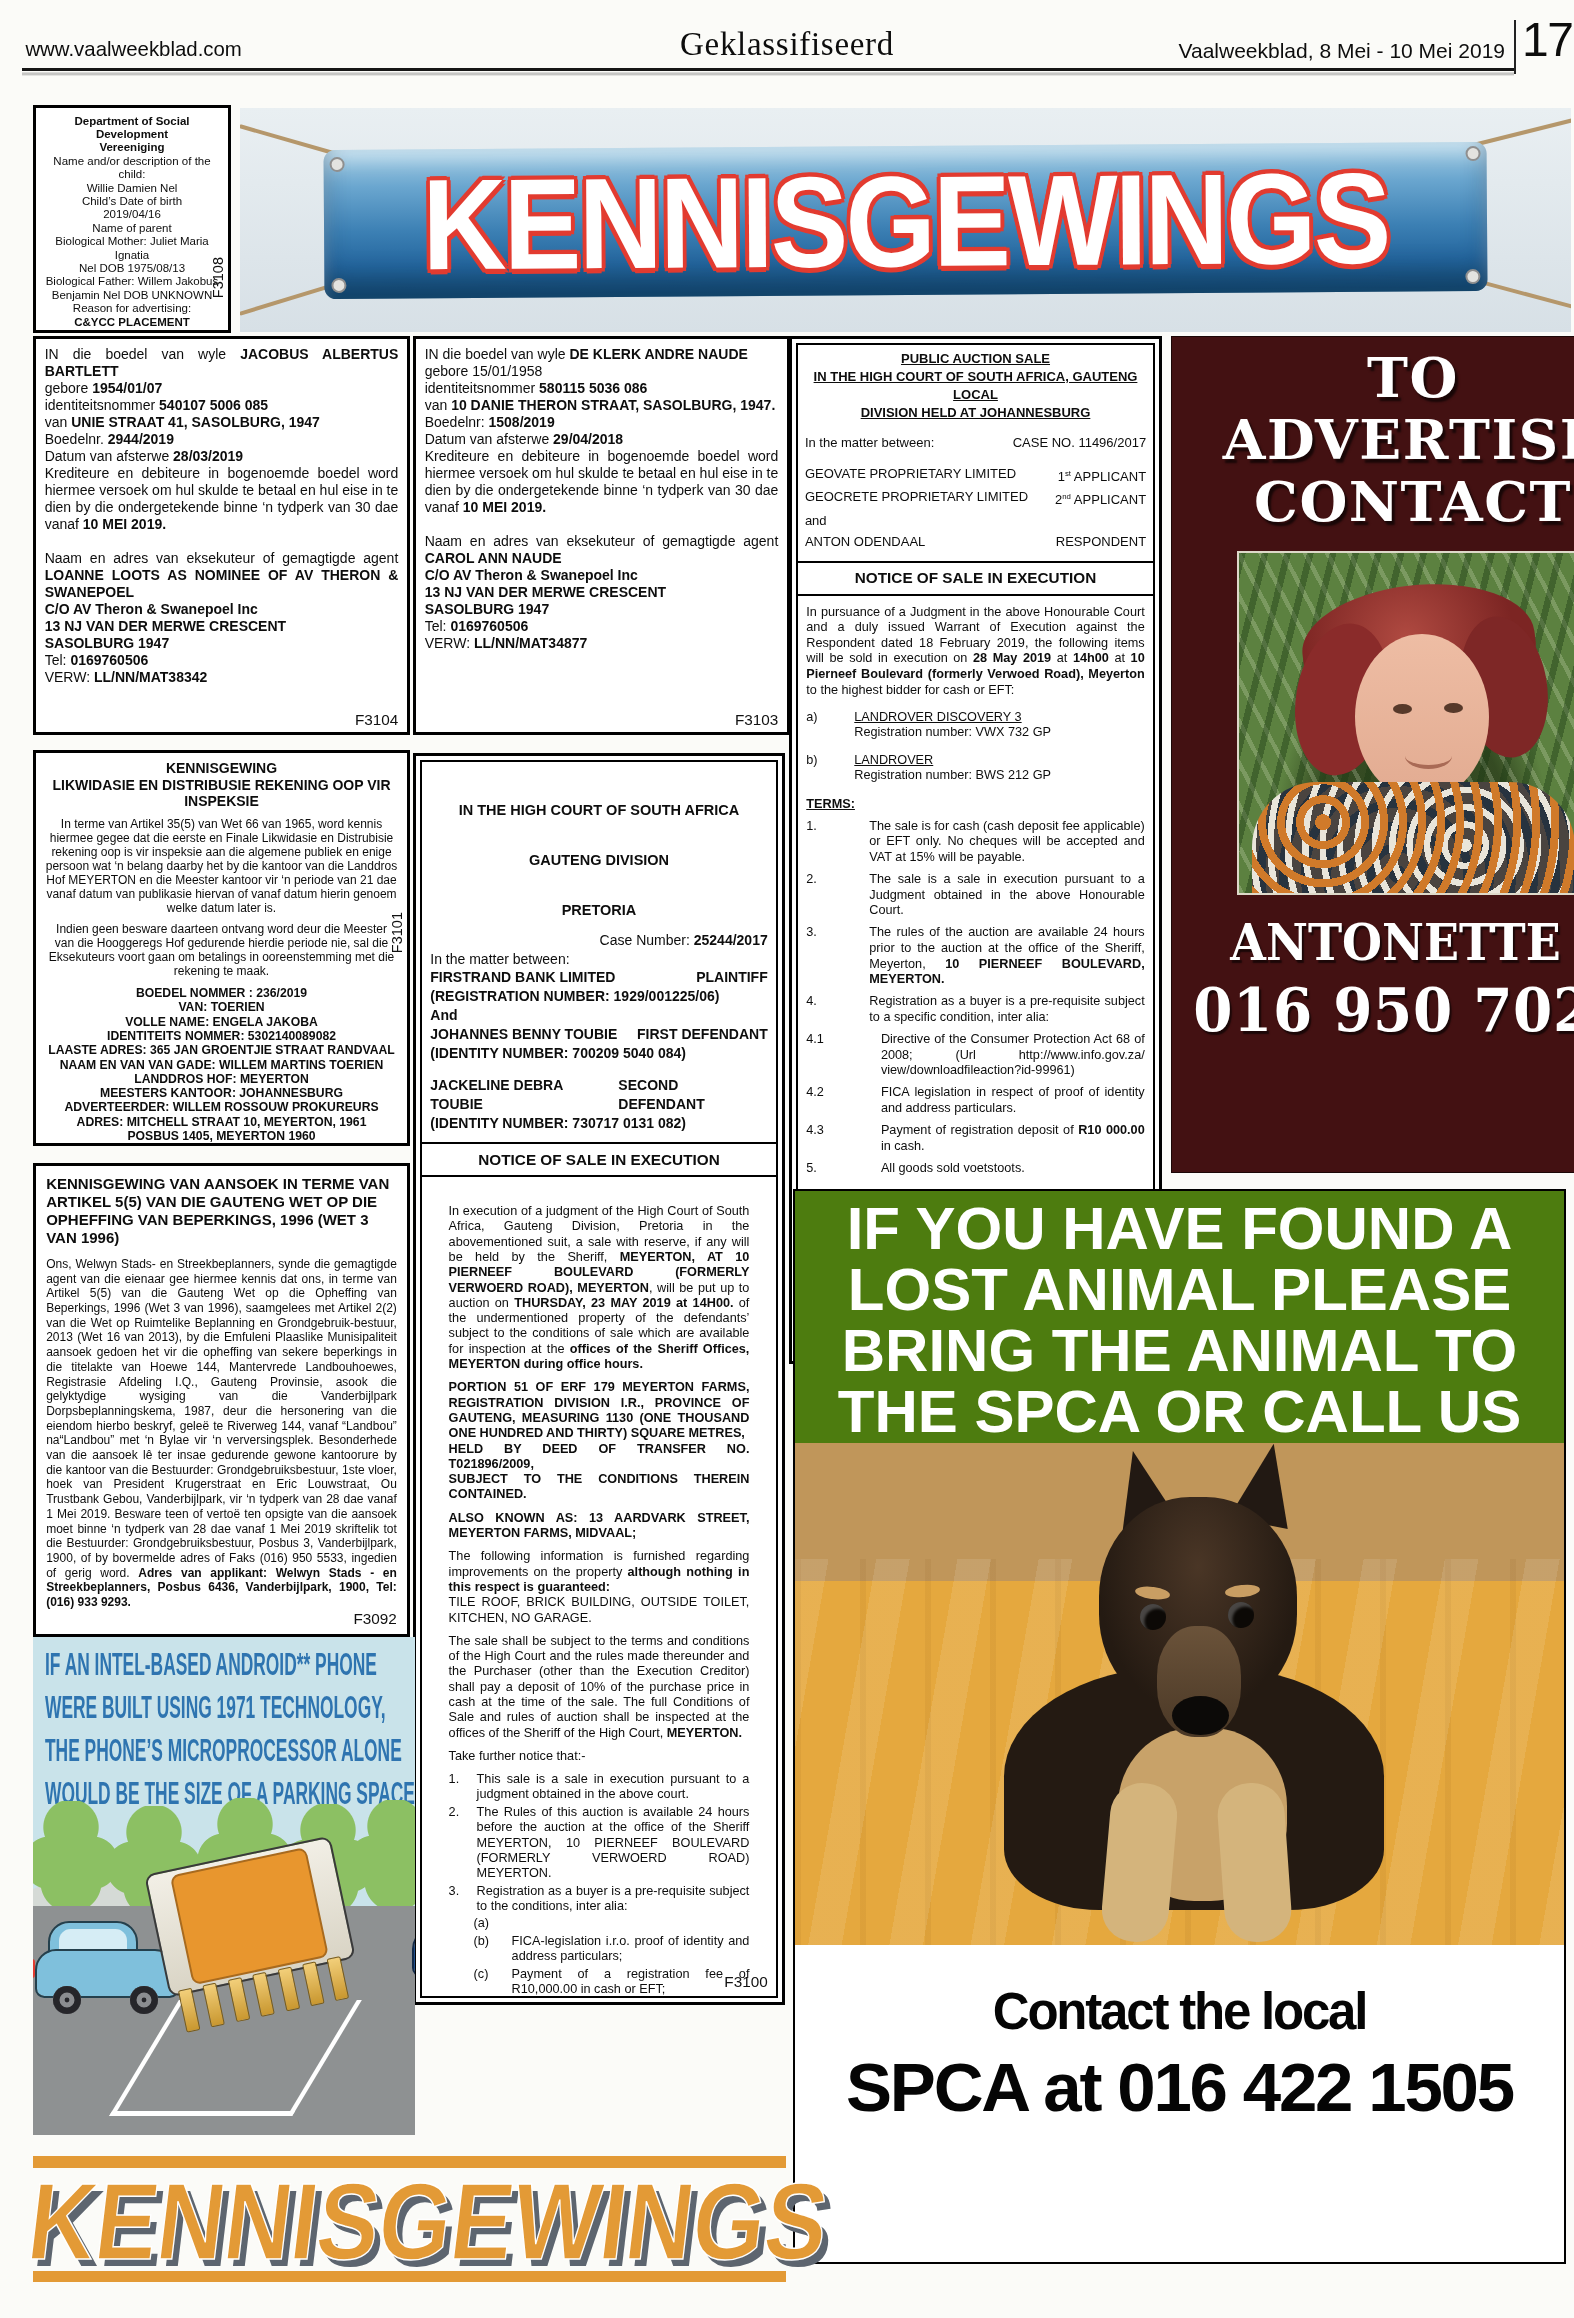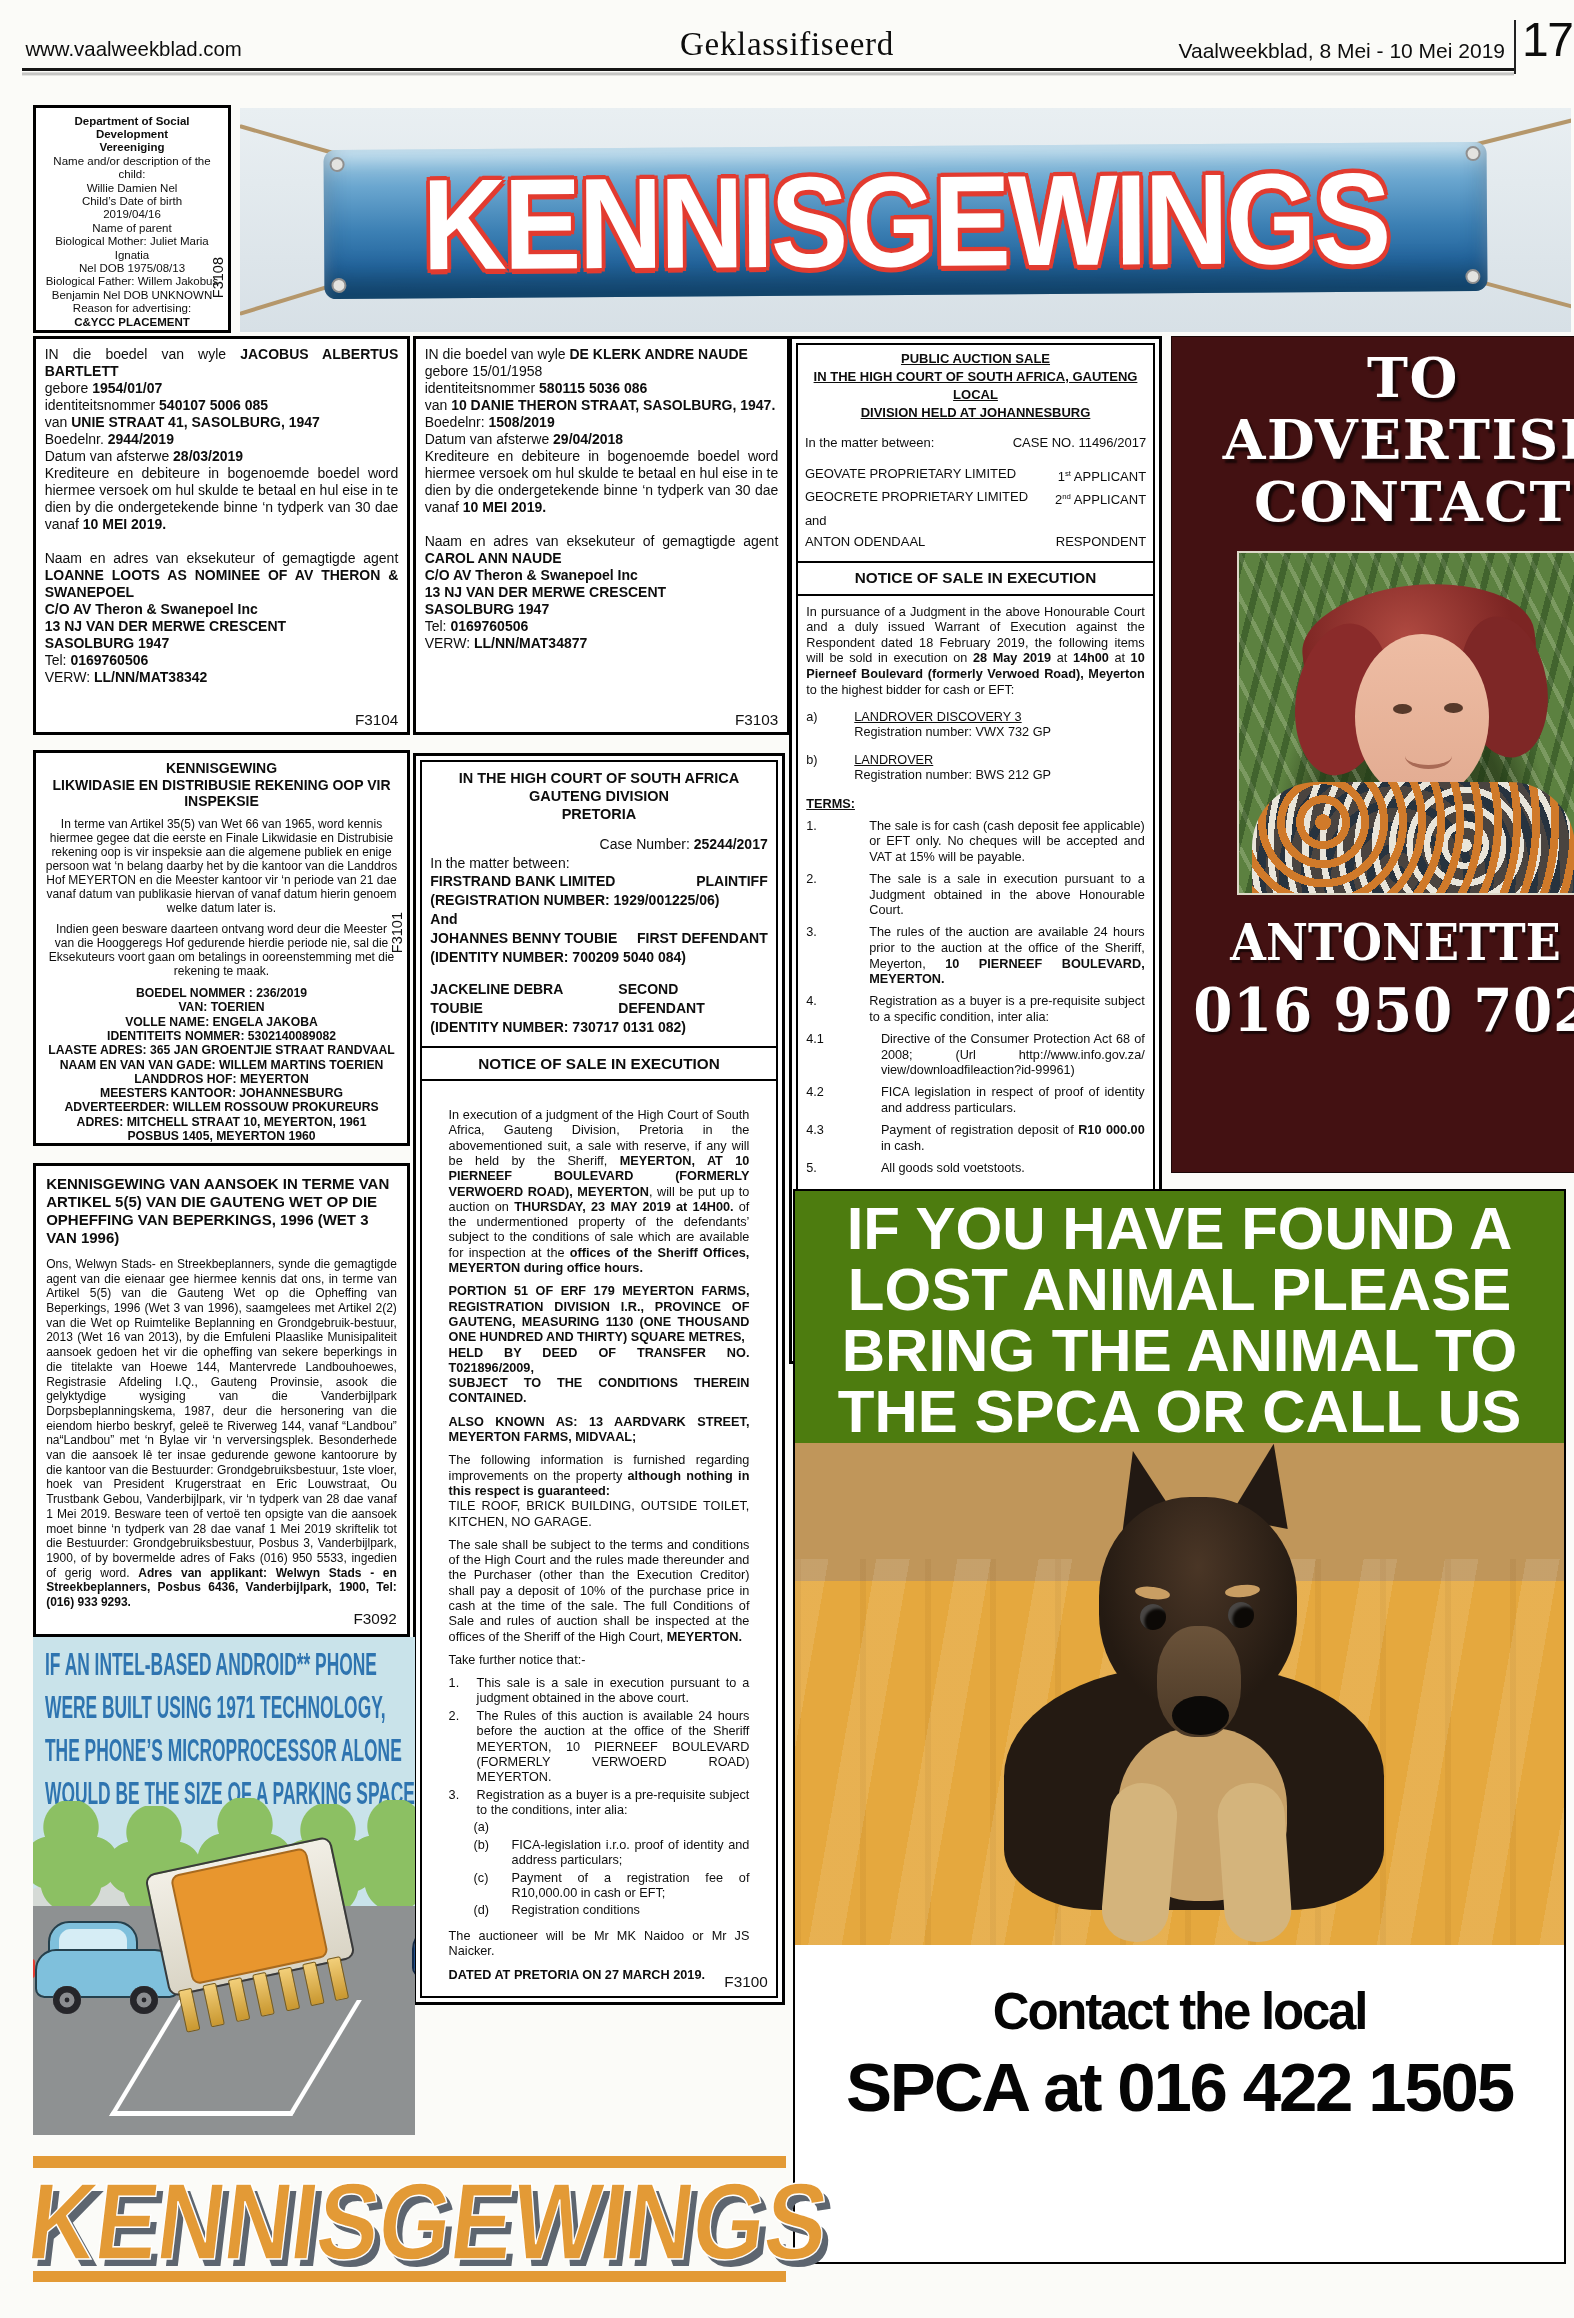--- a/index.html
+++ b/index.html
@@ -90,21 +90,21 @@
   #likwid .details{margin-top:8px;font-size:12.2px;line-height:14.3px;}
   #likwid .vtag{right:2.9px;top:159px;}
   
   #aansoek{left:33px;top:1163px;width:377px;height:474px;padding:8.7px 10.2px;box-sizing:border-box;position:absolute;font-size:12px;line-height:14.7px;text-align:justify;}
   #aansoek .title{font-weight:bold;font-size:15px;line-height:18px;text-align:left;}
   #aansoek .body{margin-top:10.2px;}
   #aansoek .htag{right:10.2px;bottom:7.3px;}
   
   #court{left:413px;top:753px;width:372px;height:1252px;box-sizing:border-box;position:absolute;}
   .crt-head{padding:7.3px 8.7px 8.7px;border-bottom:2.9px solid #000;font-size:14px;line-height:18px;}
-  .crt-title{text-align:center;font-weight:bold;font-size:14.5px;}
+  .crt-title{text-align:center;font-weight:bold;font-size:14.5px;margin-top:32px;}
   .crt-case{text-align:right;margin-top:12px;}
   .crt-matter{margin-top:1.5px;}
   .crt-party{display:flex;justify-content:space-between;font-weight:bold;line-height:19px;}
   .mt18{margin-top:13px;}
   .crt-bar{padding:6.5px 2.9px;border-bottom:2.9px solid #000;text-align:center;font-weight:bold;font-size:15.3px;}
   .crt-body{padding:27px;font-size:12.7px;line-height:15.3px;text-align:justify;}
   .crt-body p{margin:0 0 8px 0;}
   .note{display:flex;margin-top:2.2px;}
   .nnum{width:28px;flex:none;}
   .note.sub{padding-left:25px;}

